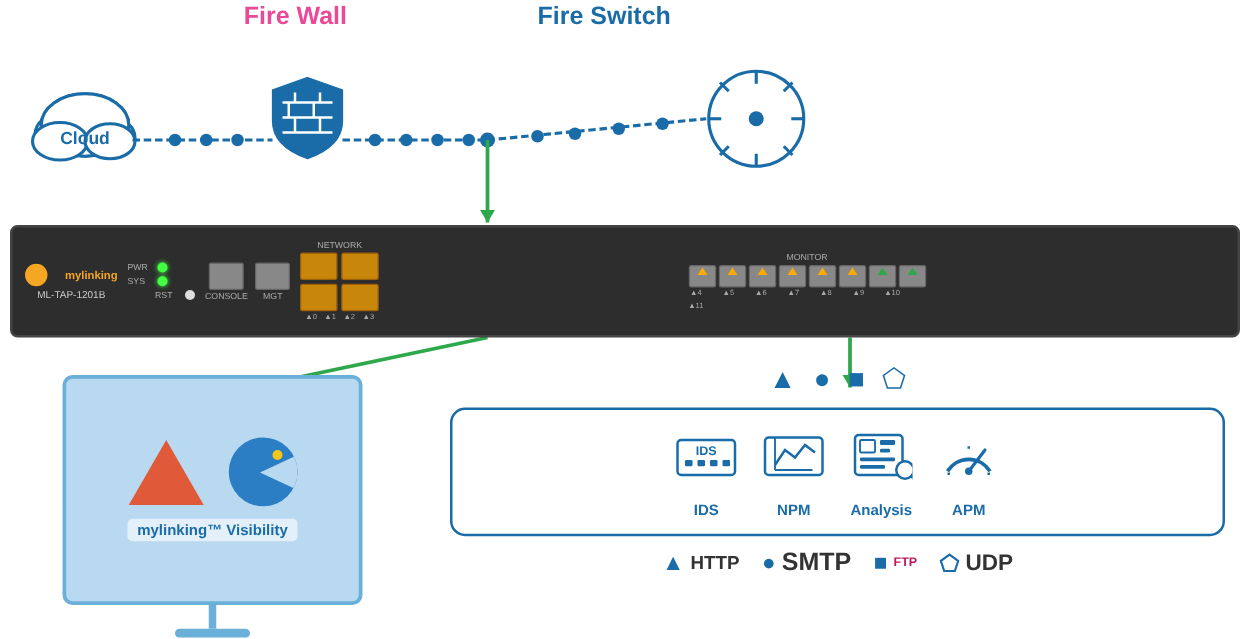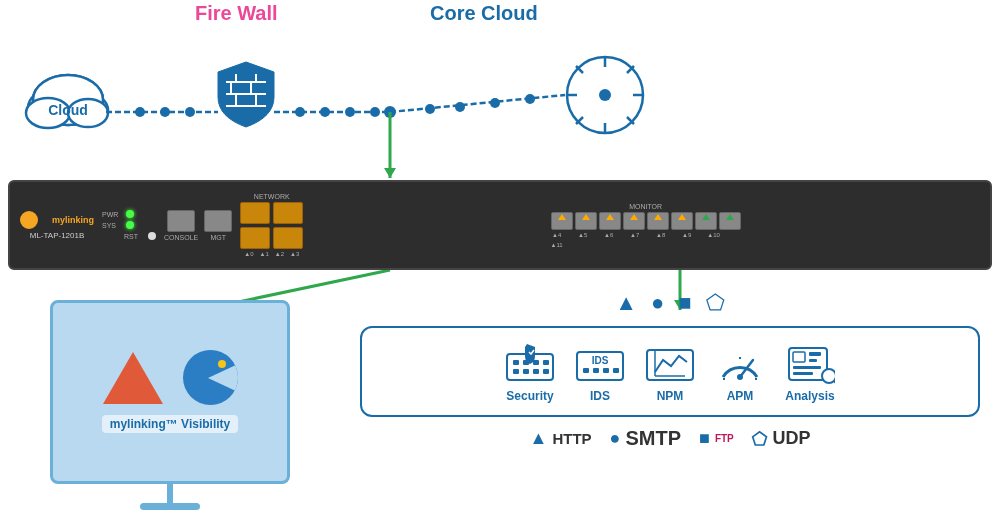--- a/index.html
+++ b/index.html
@@ -284,21 +284,21 @@
       gap: 20px;
       align-items: center;
       justify-content: center;
       background: #fff;
     }
 
     .tool-item {
       display: flex;
       flex-direction: column;
       align-items: center;
-      gap: 4px;
+      gap: 16px;
     }
     .tool-icon {
       width: 50px;
       height: 45px;
       display: flex;
       align-items: center;
       justify-content: center;
     }
     .tool-label {
       color: #1a6ca8;
@@ -418,21 +418,21 @@
   <polygon points="390,178 384,168 396,168" fill="#2ea84a"></polygon>
 
   <line x1="680" y1="270" x2="680" y2="310" stroke="#2ea84a" stroke-width="3"></line>
   <polygon points="680,310 674,300 686,300" fill="#2ea84a"></polygon>
 
   <line x1="390" y1="270" x2="200" y2="310" stroke="#2ea84a" stroke-width="3"></line>
   <polygon points="200,310 194,300 210,303" fill="#2ea84a"></polygon>
 </svg>
 
 <div class="top-label-firewall">Fire Wall</div>
-<div class="top-label-coreswitch">Core Cloud</div>
+<div class="top-label-coreswitch">Fire Switch</div>
 
 <div class="device-row">
 
   <div class="device-brand">
     <div class="brand-logo">
       <div class="brand-circle"></div>
       <span class="brand-text">mylinking</span>
     </div>
     <span class="model-text">ML-TAP-1201B</span>
   </div>
@@ -541,39 +541,20 @@
 
     <div class="protocol-icons-row">
       <span class="proto-shape" style="color:#1a6ca8">▲</span>
       <span class="proto-shape" style="color:#1a6ca8">●</span>
       <span class="proto-shape" style="color:#1a6ca8">■</span>
       <span class="proto-shape" style="color:#1a6ca8">⬠</span>
     </div>
 
     <div class="tools-box">
 
-      <div class="tool-item">
-        <div class="tool-icon">
-          <svg width="50" height="42" viewBox="0 0 50 42" fill="none" xmlns="http://www.w3.org/2000/svg">
-            <rect x="2" y="12" width="46" height="26" rx="3" stroke="#1a6ca8" stroke-width="2" fill="white"></rect>
-            <rect x="8" y="18" width="6" height="5" rx="1" fill="#1a6ca8"></rect>
-            <rect x="18" y="18" width="6" height="5" rx="1" fill="#1a6ca8"></rect>
-            <rect x="28" y="18" width="6" height="5" rx="1" fill="#1a6ca8"></rect>
-            <rect x="38" y="18" width="6" height="5" rx="1" fill="#1a6ca8"></rect>
-            <rect x="8" y="27" width="6" height="5" rx="1" fill="#1a6ca8"></rect>
-            <rect x="18" y="27" width="6" height="5" rx="1" fill="#1a6ca8"></rect>
-            <rect x="28" y="27" width="6" height="5" rx="1" fill="#1a6ca8"></rect>
-            <rect x="38" y="27" width="6" height="5" rx="1" fill="#1a6ca8"></rect>
-
-            <path d="M22,2 L30,5 L30,14 Q30,20 25,22 Q20,20 20,14 L20,5 Z" fill="#1a6ca8"></path>
-            <path d="M24,10 L26,12 L29,8" stroke="white" stroke-width="1.5" fill="none"></path>
-          </svg>
-        </div>
-        <span class="tool-label">Security</span>
-      </div>
 
       <div class="tool-item">
         <div class="tool-icon">
           <svg width="50" height="42" viewBox="0 0 50 42" fill="none" xmlns="http://www.w3.org/2000/svg">
             <rect x="2" y="10" width="46" height="28" rx="3" stroke="#1a6ca8" stroke-width="2" fill="white"></rect>
             <text x="25" y="22" text-anchor="middle" fill="#1a6ca8" font-size="10" font-weight="bold">IDS</text>
             <rect x="8" y="26" width="6" height="5" rx="1" fill="#1a6ca8"></rect>
             <rect x="18" y="26" width="6" height="5" rx="1" fill="#1a6ca8"></rect>
             <rect x="28" y="26" width="6" height="5" rx="1" fill="#1a6ca8"></rect>
             <rect x="38" y="26" width="6" height="5" rx="1" fill="#1a6ca8"></rect>
@@ -585,51 +566,51 @@
       <div class="tool-item">
         <div class="tool-icon">
           <svg width="50" height="42" viewBox="0 0 50 42" fill="none" xmlns="http://www.w3.org/2000/svg">
             <rect x="2" y="8" width="46" height="30" rx="3" stroke="#1a6ca8" stroke-width="2" fill="white"></rect>
             <polyline points="10,30 18,18 26,24 34,14 42,20" stroke="#1a6ca8" stroke-width="2" fill="none"></polyline>
             <line x1="10" y1="34" x2="40" y2="34" stroke="#1a6ca8" stroke-width="1.5"></line>
             <line x1="10" y1="8" x2="10" y2="34" stroke="#1a6ca8" stroke-width="1.5"></line>
           </svg>
         </div>
         <span class="tool-label">NPM</span>
-      </div>
-
-      <div class="tool-item">
-        <div class="tool-icon">
-          <svg width="50" height="42" viewBox="0 0 50 42" fill="none" xmlns="http://www.w3.org/2000/svg">
-            <path d="M8,35 A20,20 0 0,1 42,35" stroke="#1a6ca8" stroke-width="3" fill="none"></path>
-            <line x1="25" y1="35" x2="38" y2="18" stroke="#1a6ca8" stroke-width="2.5" stroke-linecap="round"></line>
-            <circle cx="25" cy="35" r="3" fill="#1a6ca8"></circle>
-            <line x1="8" y1="37" x2="10" y2="37" stroke="#1a6ca8" stroke-width="2"></line>
-            <line x1="40" y1="37" x2="42" y2="37" stroke="#1a6ca8" stroke-width="2"></line>
-            <line x1="25" y1="15" x2="25" y2="17" stroke="#1a6ca8" stroke-width="2"></line>
-          </svg>
-        </div>
-        <span class="tool-label">APM</span>
       </div>
 
       <div class="tool-item">
         <div class="tool-icon">
           <svg width="50" height="42" viewBox="0 0 50 42" fill="none" xmlns="http://www.w3.org/2000/svg">
             <rect x="4" y="6" width="38" height="32" rx="3" stroke="#1a6ca8" stroke-width="2" fill="white"></rect>
             <rect x="8" y="10" width="12" height="10" rx="1" stroke="#1a6ca8" stroke-width="1.5" fill="none"></rect>
             <rect x="24" y="10" width="12" height="4" rx="1" fill="#1a6ca8"></rect>
             <rect x="24" y="17" width="8" height="3" rx="1" fill="#1a6ca8"></rect>
             <rect x="8" y="24" width="28" height="3" rx="1" fill="#1a6ca8"></rect>
             <rect x="8" y="30" width="20" height="3" rx="1" fill="#1a6ca8"></rect>
             <circle cx="44" cy="34" r="7" fill="white" stroke="#1a6ca8" stroke-width="2"></circle>
             <line x1="49" y1="39" x2="53" y2="43" stroke="#1a6ca8" stroke-width="2"></line>
           </svg>
         </div>
         <span class="tool-label">Analysis</span>
       </div>
+
+      <div class="tool-item">
+        <div class="tool-icon">
+          <svg width="50" height="42" viewBox="0 0 50 42" fill="none" xmlns="http://www.w3.org/2000/svg">
+            <path d="M8,35 A20,20 0 0,1 42,35" stroke="#1a6ca8" stroke-width="3" fill="none"></path>
+            <line x1="25" y1="35" x2="38" y2="18" stroke="#1a6ca8" stroke-width="2.5" stroke-linecap="round"></line>
+            <circle cx="25" cy="35" r="3" fill="#1a6ca8"></circle>
+            <line x1="8" y1="37" x2="10" y2="37" stroke="#1a6ca8" stroke-width="2"></line>
+            <line x1="40" y1="37" x2="42" y2="37" stroke="#1a6ca8" stroke-width="2"></line>
+            <line x1="25" y1="15" x2="25" y2="17" stroke="#1a6ca8" stroke-width="2"></line>
+          </svg>
+        </div>
+        <span class="tool-label">APM</span>
+      </div>
     </div>
 
     <div class="protocol-legend">
       <div class="proto-item">
         <span style="color:#1a6ca8;font-size:18px">▲</span>
         <span style="color:#333;font-size:15px;font-weight:bold">HTTP</span>
       </div>
       <div class="proto-item">
         <span style="color:#1a6ca8;font-size:18px">●</span>
         <span style="color:#333;font-size:20px;font-weight:bold">SMTP</span>

